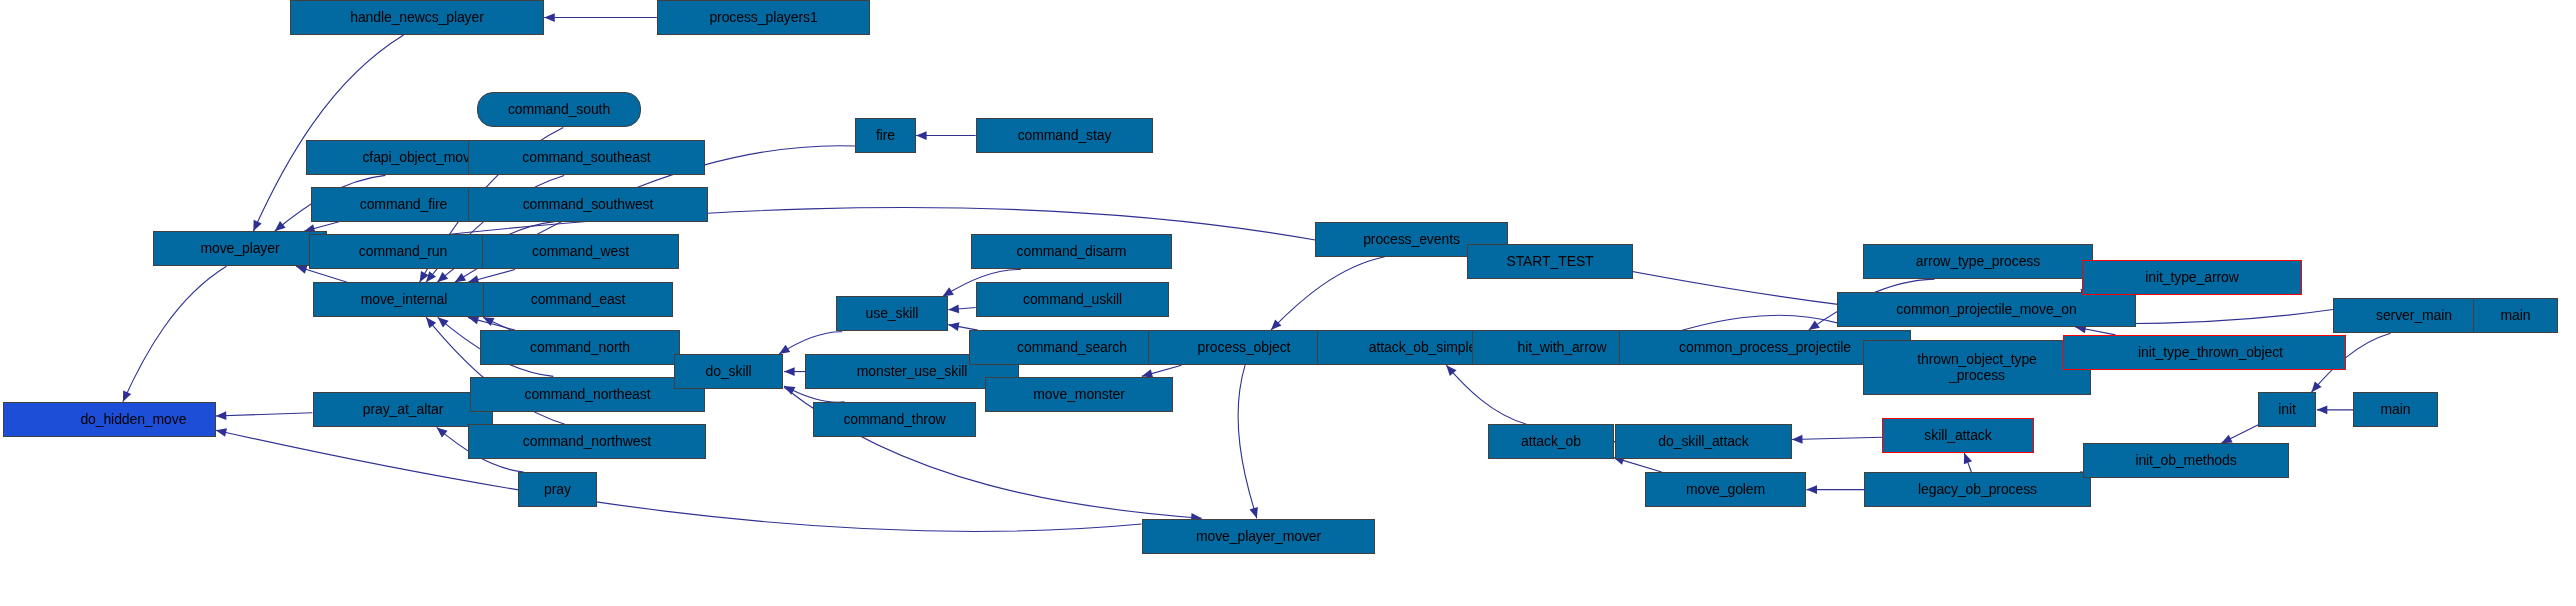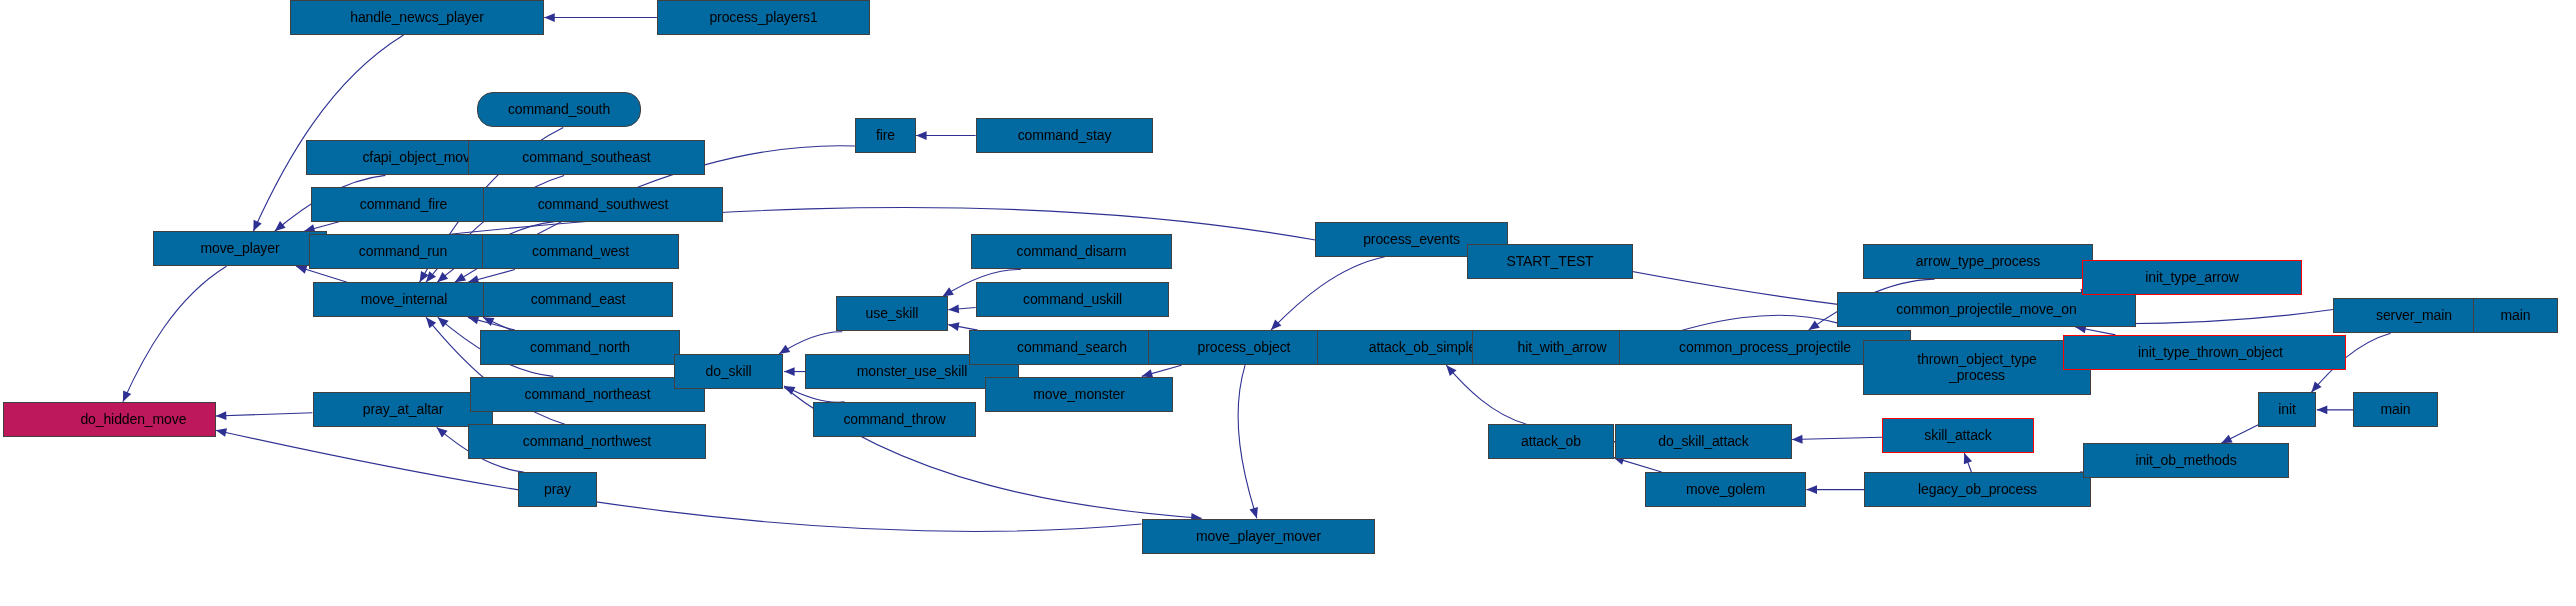--- a/index.html
+++ b/index.html
@@ -33,21 +33,21 @@
     line-height: 1.12;
     text-align: center;
     display: flex;
     align-items: center;
     justify-content: center;
     white-space: pre;
     letter-spacing: -0.1px;
     z-index: 5;
   }
   .node.root {
-    background: #be185d;
+    background: #1d4ed8;
     border-color: #404040;
     padding-left: 48px;
   }
   .node.hl {
     border: 1px solid #ff0000;
   }
   .edge-path {
     fill: none;
     stroke: #2e3192;
     stroke-width: 1.15;
@@ -180,21 +180,21 @@
       <div class="node" style="left: 290px; top: 0px; width: 254px; height: 35px;">handle_newcs_player</div>
       <div class="node" style="left: 657px; top: 0px; width: 213px; height: 35px;">process_players1</div>
       <div class="node" style="left: 153px; top: 231px; width: 174px; height: 35px;">move_player</div>
       <div class="node" style="left: 306px; top: 140px; width: 228px; height: 35px;">cfapi_object_move</div>
       <div class="node" style="left: 311px; top: 187px; width: 185px; height: 35px;">command_fire</div>
       <div class="node" style="left: 309px; top: 234px; width: 188px; height: 35px;">command_run</div>
       <div class="node" style="left: 313px; top: 282px; width: 182px; height: 35px;">move_internal</div>
       <div class="node" style="left: 313px; top: 392px; width: 180px; height: 35px;">pray_at_altar</div>
       <div class="node" style="left: 477px; top: 92px; width: 164px; height: 35px; border-radius: 16px;">command_south</div>
       <div class="node" style="left: 468px; top: 140px; width: 237px; height: 35px;">command_southeast</div>
-      <div class="node" style="left: 468px; top: 187px; width: 240px; height: 35px; margin-left: 15px;">command_southwest</div>
+      <div class="node" style="left: 468px; top: 187px; width: 240px; height: 35px;">command_southwest</div>
       <div class="node" style="left: 482px; top: 234px; width: 197px; height: 35px;">command_west</div>
       <div class="node" style="left: 483px; top: 282px; width: 190px; height: 35px;">command_east</div>
       <div class="node" style="left: 480px; top: 330px; width: 200px; height: 35px;">command_north</div>
       <div class="node" style="left: 470px; top: 377px; width: 235px; height: 35px;">command_northeast</div>
       <div class="node" style="left: 468px; top: 424px; width: 238px; height: 35px;">command_northwest</div>
       <div class="node" style="left: 518px; top: 472px; width: 79px; height: 35px;">pray</div>
       <div class="node" style="left: 674px; top: 354px; width: 109px; height: 35px;">do_skill</div>
       <div class="node" style="left: 855px; top: 118px; width: 61px; height: 35px;">fire</div>
       <div class="node" style="left: 976px; top: 118px; width: 177px; height: 35px;">command_stay</div>
       <div class="node" style="left: 836px; top: 296px; width: 112px; height: 35px;">use_skill</div>

